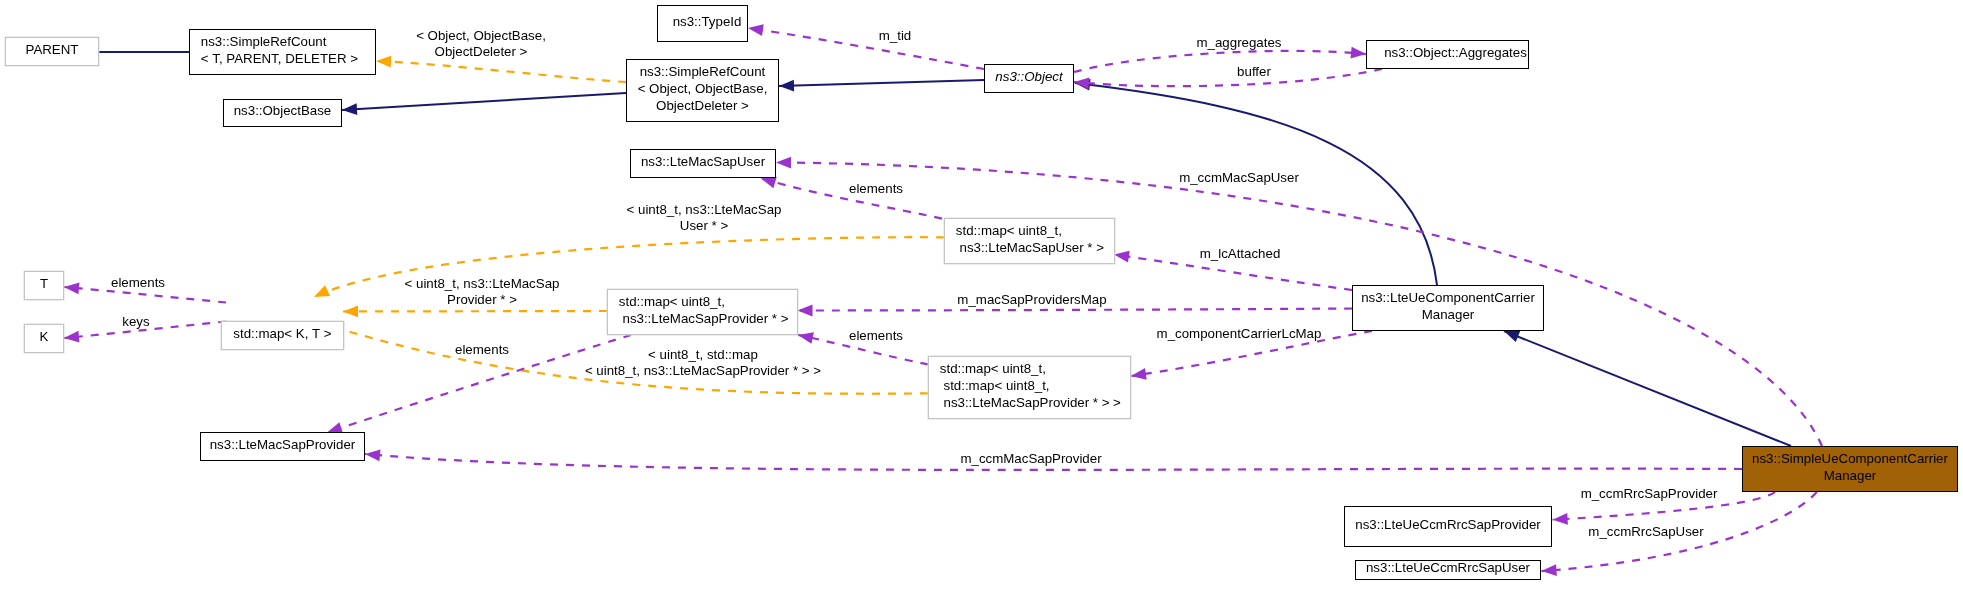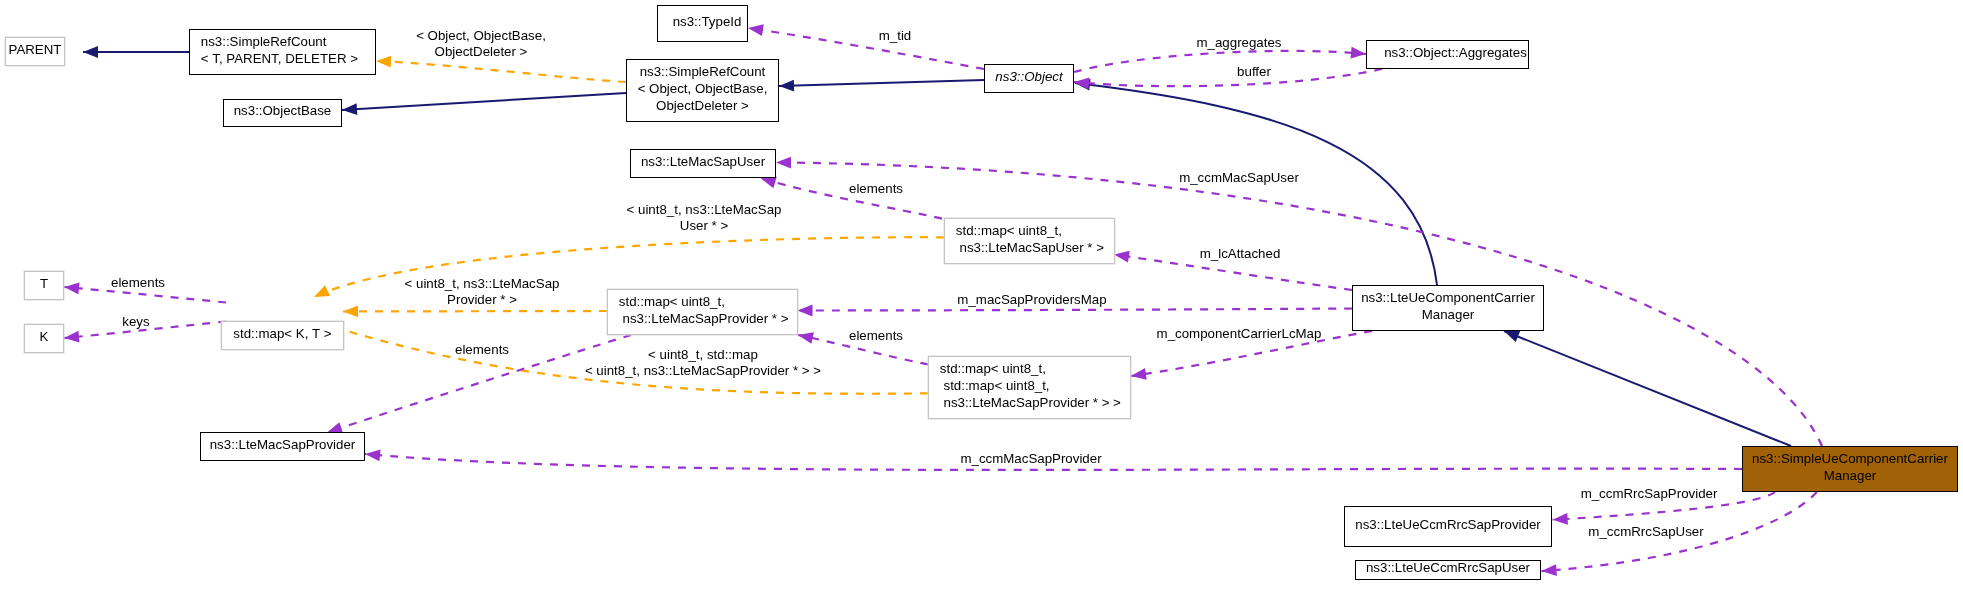--- a/index.html
+++ b/index.html
@@ -51,21 +51,21 @@
       <path d="M 226,321.5 C 180,326 120,333 64,338" fill="none" stroke="#9a32cd" stroke-width="2.2" stroke-dasharray="8,8" marker-end="url(#arrow-use)"></path>
       <path d="M 1352,308.5 C 1200,309.5 950,310.5 797.5,310.5" fill="none" stroke="#9a32cd" stroke-width="2.2" stroke-dasharray="8,8" marker-end="url(#arrow-use)"></path>
       <path d="M 928,364.4 C 890,357 845,345 798,334.9" fill="none" stroke="#9a32cd" stroke-width="2.2" stroke-dasharray="8,8" marker-end="url(#arrow-use)"></path>
       <path d="M 1372,331 C 1320,340 1210,365 1131,376" fill="none" stroke="#9a32cd" stroke-width="2.2" stroke-dasharray="8,8" marker-end="url(#arrow-use)"></path>
       <path d="M 1742,469 C 1227.8,466.6 642.2,478.8 365,454" fill="none" stroke="#9a32cd" stroke-width="2.2" stroke-dasharray="8,8" marker-end="url(#arrow-use)"></path>
       <path d="M 631,334.9 C 560,357 428,399 327,432.5" fill="none" stroke="#9a32cd" stroke-width="2.2" stroke-dasharray="8,8" marker-end="url(#arrow-use)"></path>
       <path d="M 1775,492 C 1758.1,505.5 1649.6,514.3 1552.6,519.7" fill="none" stroke="#9a32cd" stroke-width="2.2" stroke-dasharray="8,8" marker-end="url(#arrow-use)"></path>
       <path d="M 1816.8,492 C 1790,522 1700,560 1541.5,571.1" fill="none" stroke="#9a32cd" stroke-width="2.2" stroke-dasharray="8,8" marker-end="url(#arrow-use)"></path>
     </svg>
   <div id="nodes">
-      <div class="node faded" style="left: 5px; top: 37px; width: 60px; height: 29px;">
+      <div class="node faded" style="left: 5px; top: 37px; width: 94px; height: 29px;">
       <span class="node-text">PARENT</span>
     </div>
       <div class="node solid" style="left: 189px; top: 29px; width: 187px; height: 46px; text-align: left; justify-content: flex-start; padding-left: 10.8px;">
       <span class="node-text">ns3::SimpleRefCount<br>&lt;&nbsp;T,&nbsp;PARENT,&nbsp;DELETER&nbsp;&gt;</span>
     </div>
       <div class="node solid" style="left: 223px; top: 99px; width: 119px; height: 28px;">
       <span class="node-text">ns3::ObjectBase</span>
     </div>
       <div class="node solid" style="left: 657px; top: 5px; width: 91px; height: 37px; padding-left: 9px;">
       <span class="node-text">ns3::TypeId</span>

